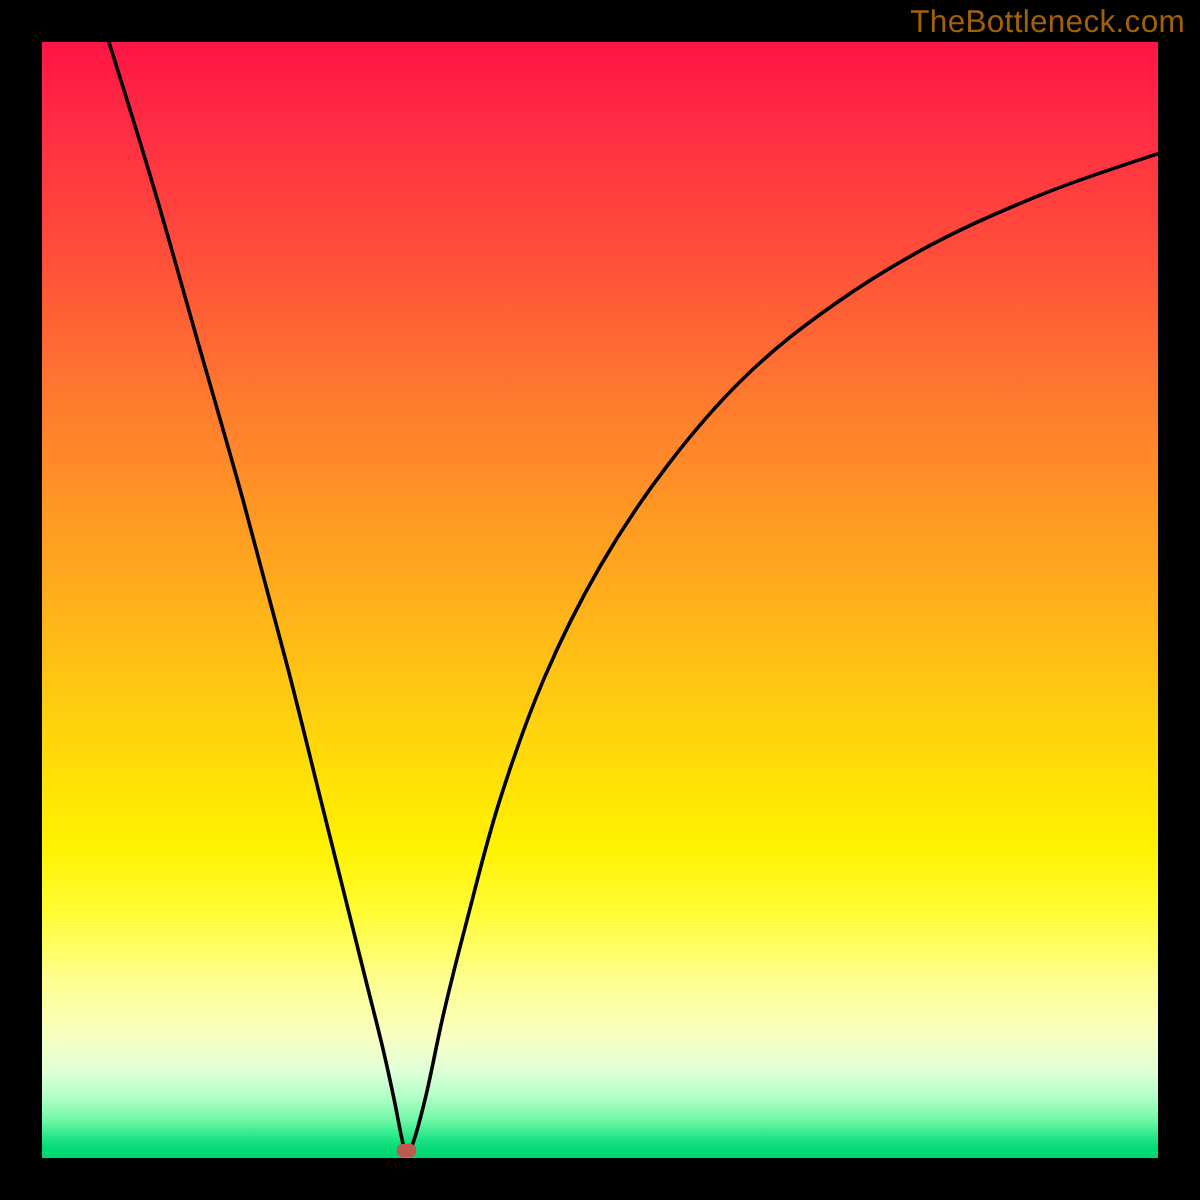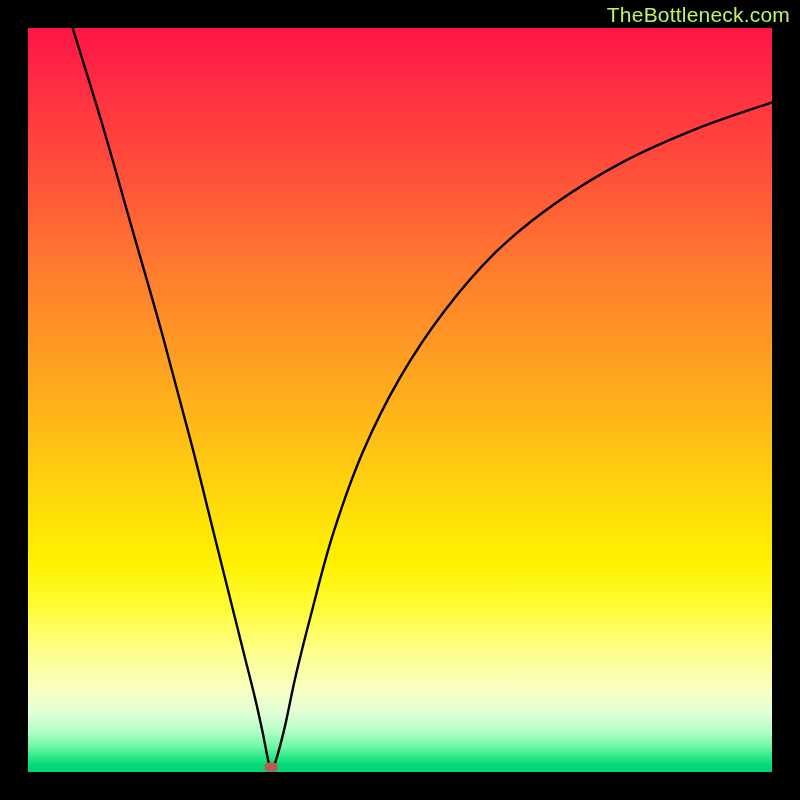--- a/index.html
+++ b/index.html
@@ -65,21 +65,21 @@
     width: 13px;
     height: 9px;
     background: #bb5a4f;
     border-radius: 4px;
     transform: translate(-50%, -50%);
   }
   .watermark {
     position: absolute;
     top: 3px;
     right: 10px;
-    color: #bef264;
+    color: #a16207;
     font-size: 21px;
     letter-spacing: 0.2px;
     font-weight: 500;
   }
 </style>
 </head>
 <body>
 
 <div class="frame">
   <div class="plot-area">

